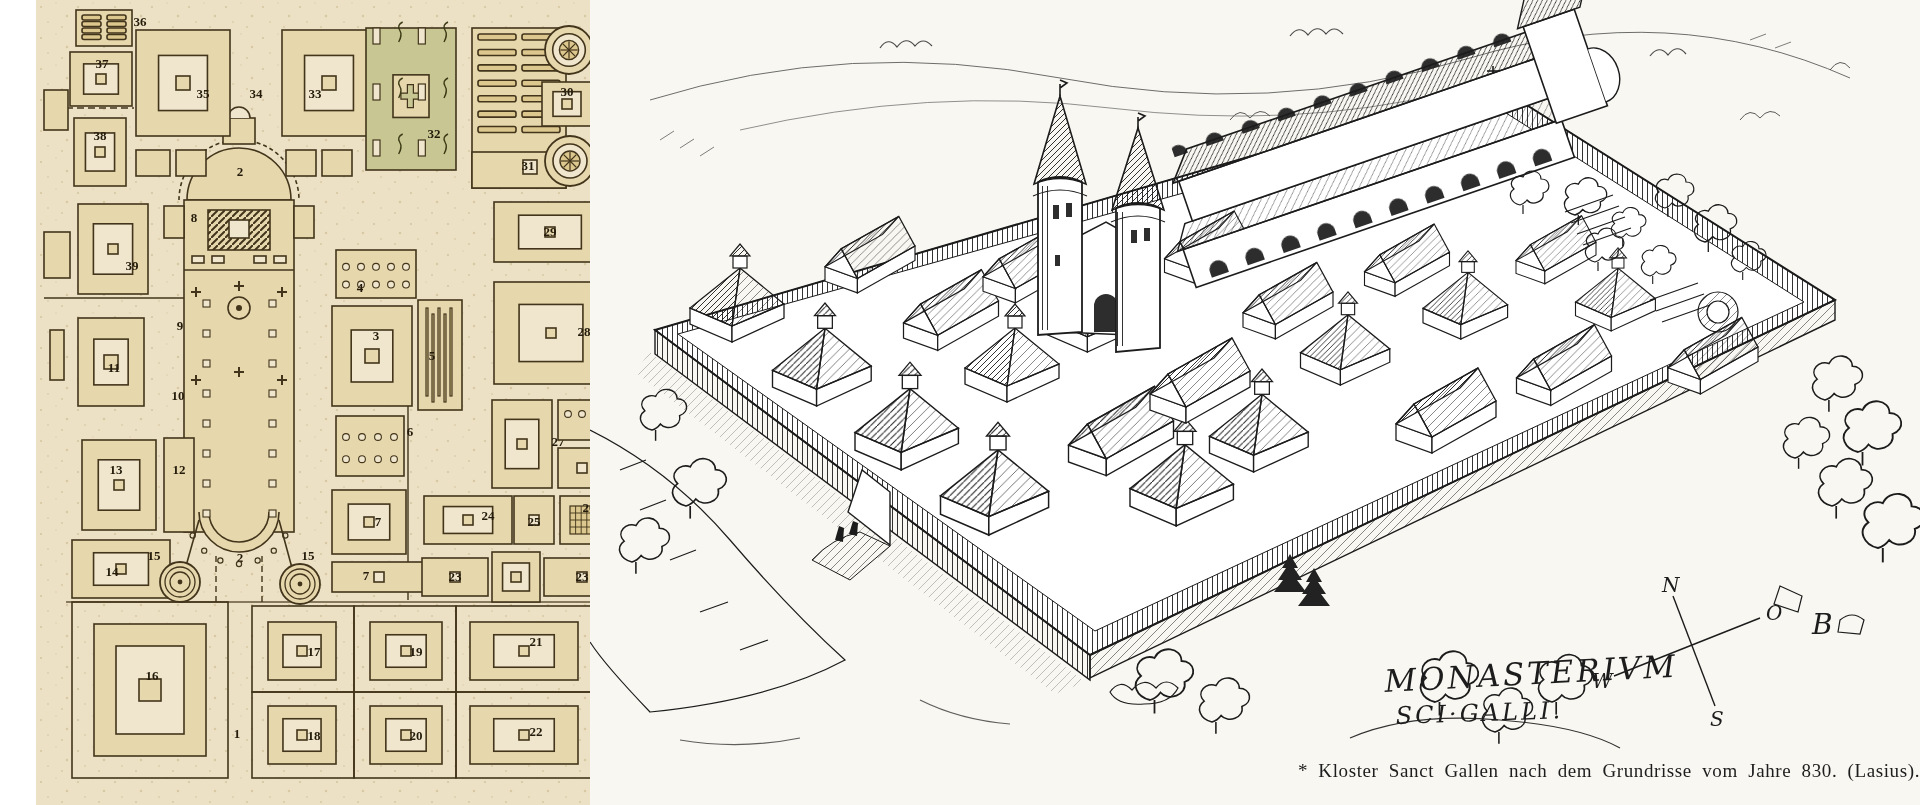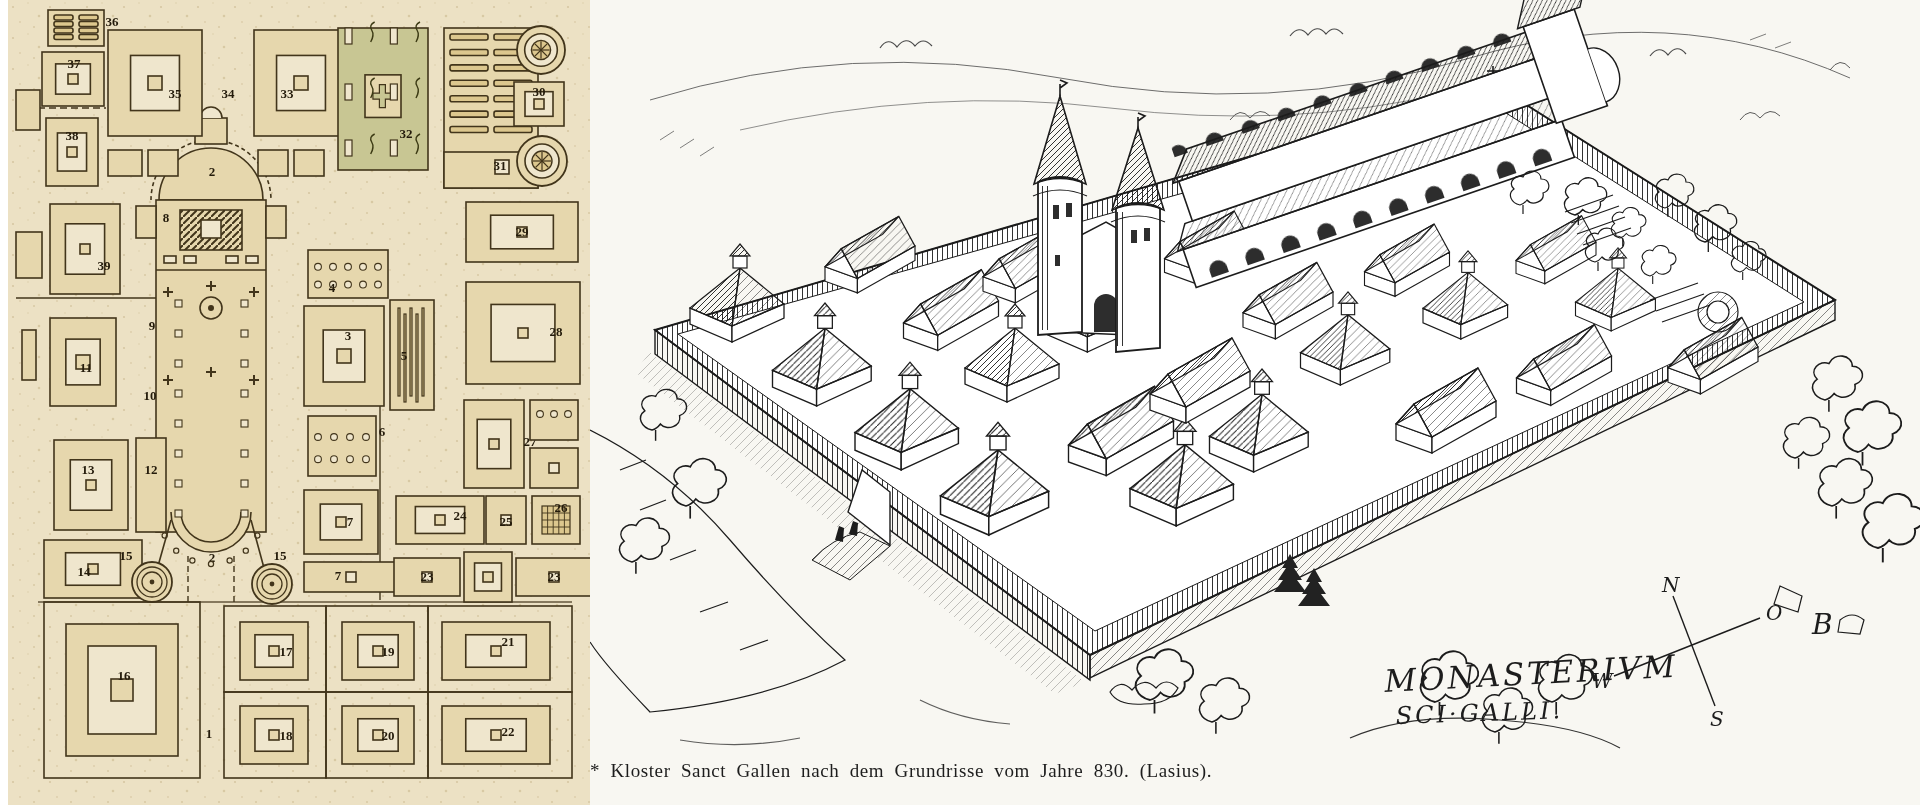--- a/index.html
+++ b/index.html
@@ -1,23 +1,23 @@
 <!DOCTYPE html>
 <html><head>
 <meta charset="utf-8">
 <style>
   html,body{margin:0;padding:0;background:#ffffff;}
   .stage{position:relative;width:1920px;height:805px;overflow:hidden;font-family:"Liberation Serif",serif;}
   .panel{position:absolute;top:0;height:805px;}
-  #plan-panel{left:8px;width:596px;}
+  #plan-panel{left:0;width:596px;padding-left:36px;}
   #engraving-panel{left:590px;width:1330px;}
   svg{display:block;}
   text{user-select:none;}
   .plan-num{font-family:"Liberation Serif",serif;font-weight:bold;}
-  #caption-wrap{position:absolute;left:590px;top:760px;width:1330px;text-align:left;}
+  #caption-wrap{position:absolute;left:590px;top:760px;width:1330px;text-align:right;}
   #caption-wrap .cap{font-family:"Liberation Serif",serif;font-size:19px;color:#1d1d1d;letter-spacing:0.6px;word-spacing:5px;}
 </style>
 </head>
 <body>
 
 <div class="stage">
 
   <div class="panel" id="plan-panel">
     <svg id="plan-svg" width="590" height="805" viewBox="0 0 590 805">
       <defs>

